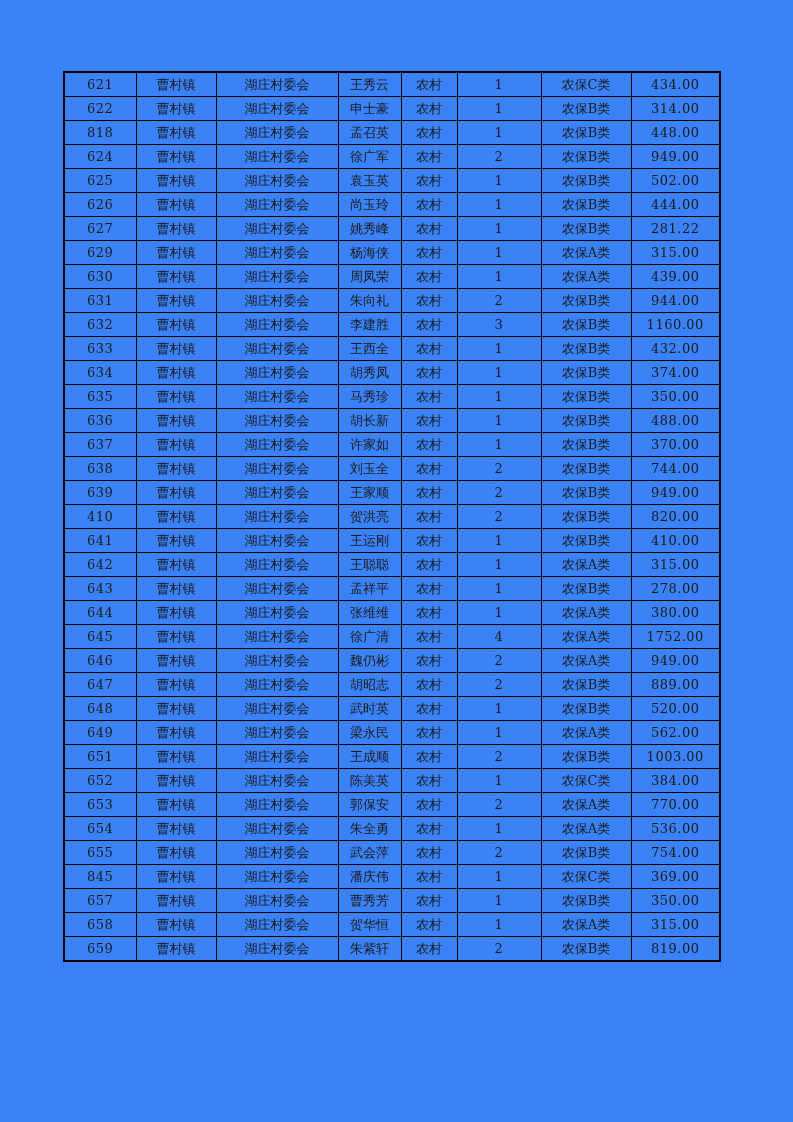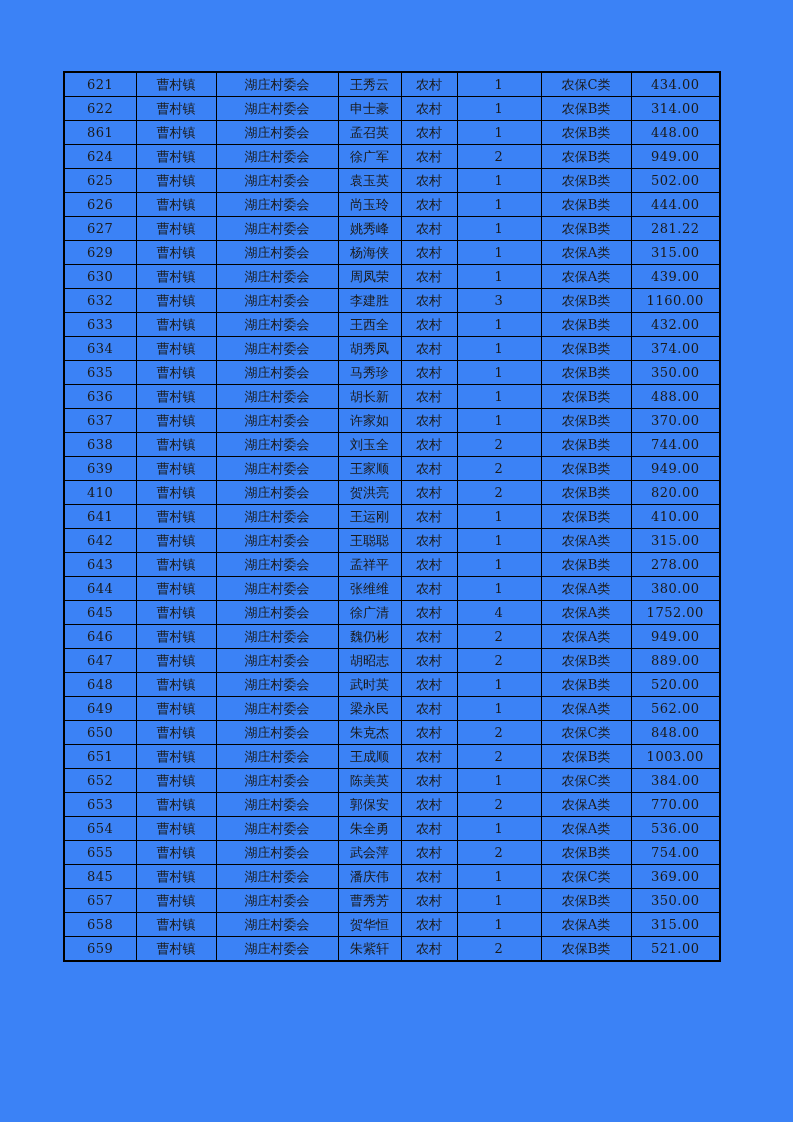--- a/index.html
+++ b/index.html
@@ -78,21 +78,21 @@
           <td class="num">622</td>
           <td>曹村镇</td>
           <td>湖庄村委会</td>
           <td>申士豪</td>
           <td>农村</td>
           <td class="num">1</td>
           <td>农保B类</td>
           <td class="num">314.00</td>
         </tr>
         <tr>
-          <td class="num">861</td>
+          <td class="num">818</td>
           <td>曹村镇</td>
           <td>湖庄村委会</td>
           <td>孟召英</td>
           <td>农村</td>
           <td class="num">1</td>
           <td>农保B类</td>
           <td class="num">448.00</td>
         </tr>
         <tr>
           <td class="num">624</td>
@@ -148,20 +148,30 @@
           <td class="num">630</td>
           <td>曹村镇</td>
           <td>湖庄村委会</td>
           <td>周凤荣</td>
           <td>农村</td>
           <td class="num">1</td>
           <td>农保A类</td>
           <td class="num">439.00</td>
         </tr>
         <tr>
+          <td class="num">631</td>
+          <td>曹村镇</td>
+          <td>湖庄村委会</td>
+          <td>朱向礼</td>
+          <td>农村</td>
+          <td class="num">2</td>
+          <td>农保B类</td>
+          <td class="num">944.00</td>
+        </tr>
+        <tr>
           <td class="num">632</td>
           <td>曹村镇</td>
           <td>湖庄村委会</td>
           <td>李建胜</td>
           <td>农村</td>
           <td class="num">3</td>
           <td>农保B类</td>
           <td class="num">1160.00</td>
         </tr>
         <tr>
@@ -326,30 +336,20 @@
         </tr>
         <tr>
           <td class="num">649</td>
           <td>曹村镇</td>
           <td>湖庄村委会</td>
           <td>梁永民</td>
           <td>农村</td>
           <td class="num">1</td>
           <td>农保A类</td>
           <td class="num">562.00</td>
-        </tr>
-        <tr>
-          <td class="num">650</td>
-          <td>曹村镇</td>
-          <td>湖庄村委会</td>
-          <td>朱克杰</td>
-          <td>农村</td>
-          <td class="num">2</td>
-          <td>农保C类</td>
-          <td class="num">848.00</td>
         </tr>
         <tr>
           <td class="num">651</td>
           <td>曹村镇</td>
           <td>湖庄村委会</td>
           <td>王成顺</td>
           <td>农村</td>
           <td class="num">2</td>
           <td>农保B类</td>
           <td class="num">1003.00</td>
@@ -425,17 +425,17 @@
           <td class="num">315.00</td>
         </tr>
         <tr>
           <td class="num">659</td>
           <td>曹村镇</td>
           <td>湖庄村委会</td>
           <td>朱紫轩</td>
           <td>农村</td>
           <td class="num">2</td>
           <td>农保B类</td>
-          <td class="num">521.00</td>
+          <td class="num">819.00</td>
         </tr>
       </tbody>
   </table>
 </div>
 
 </body></html>

